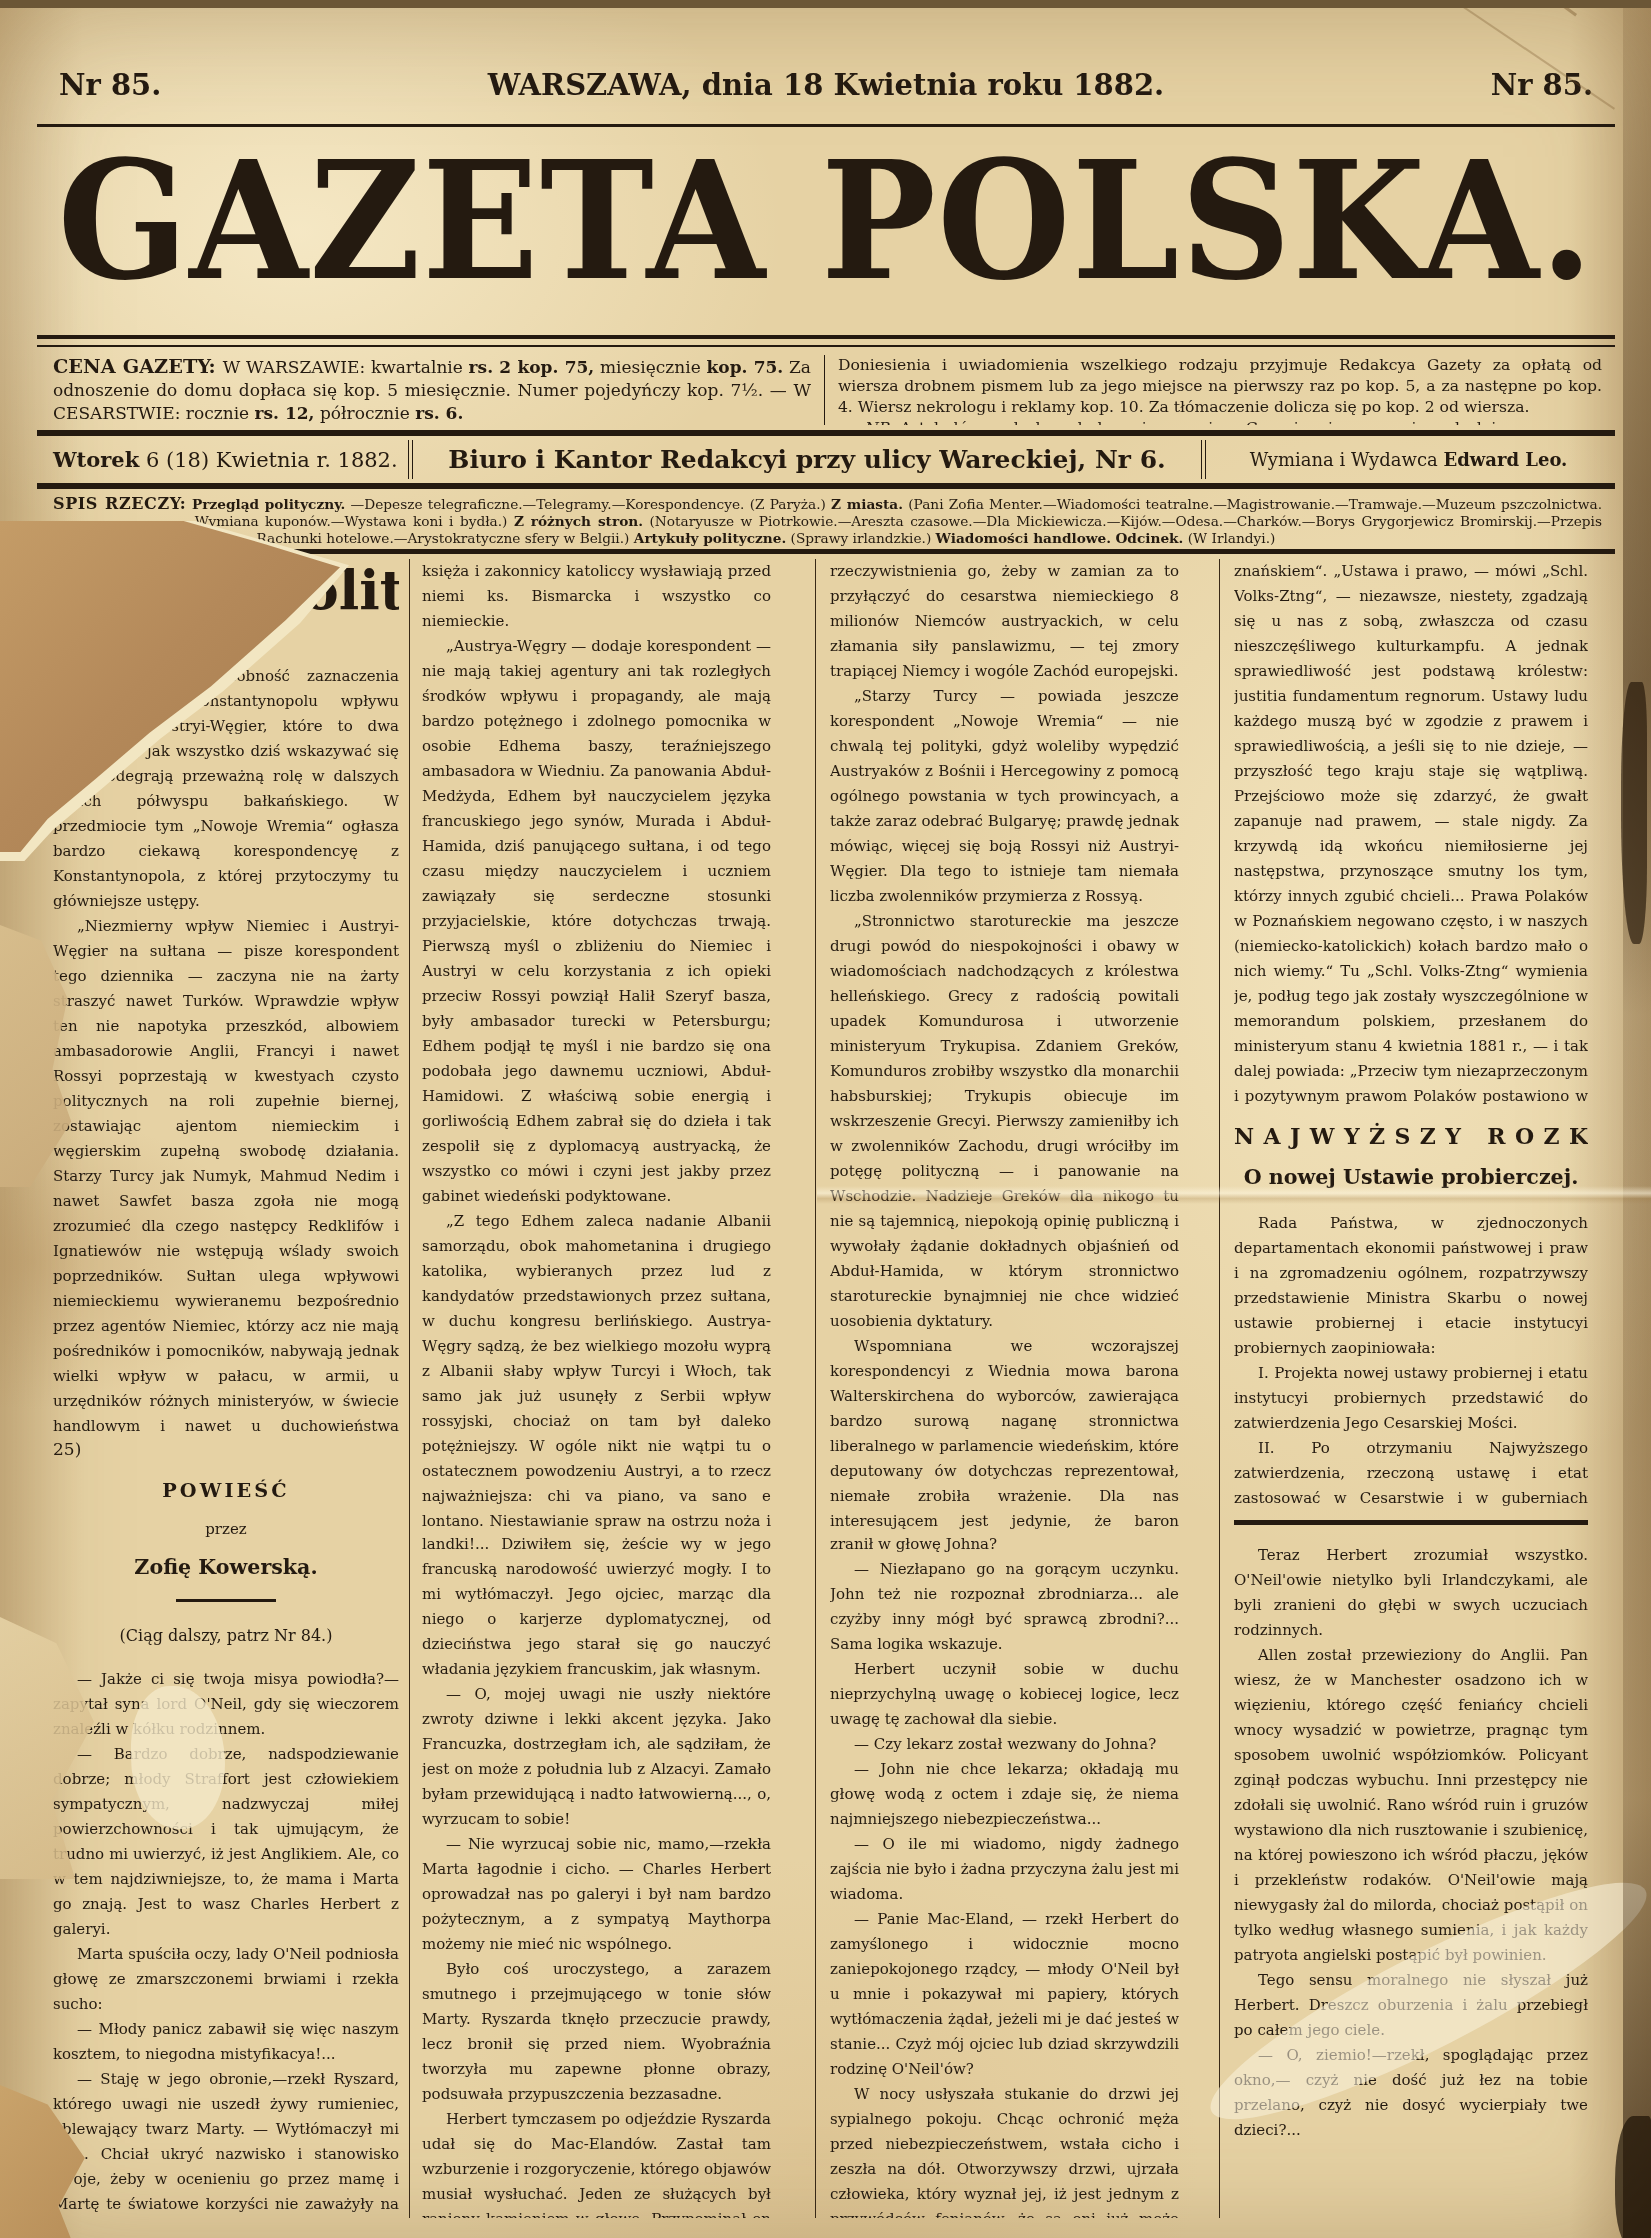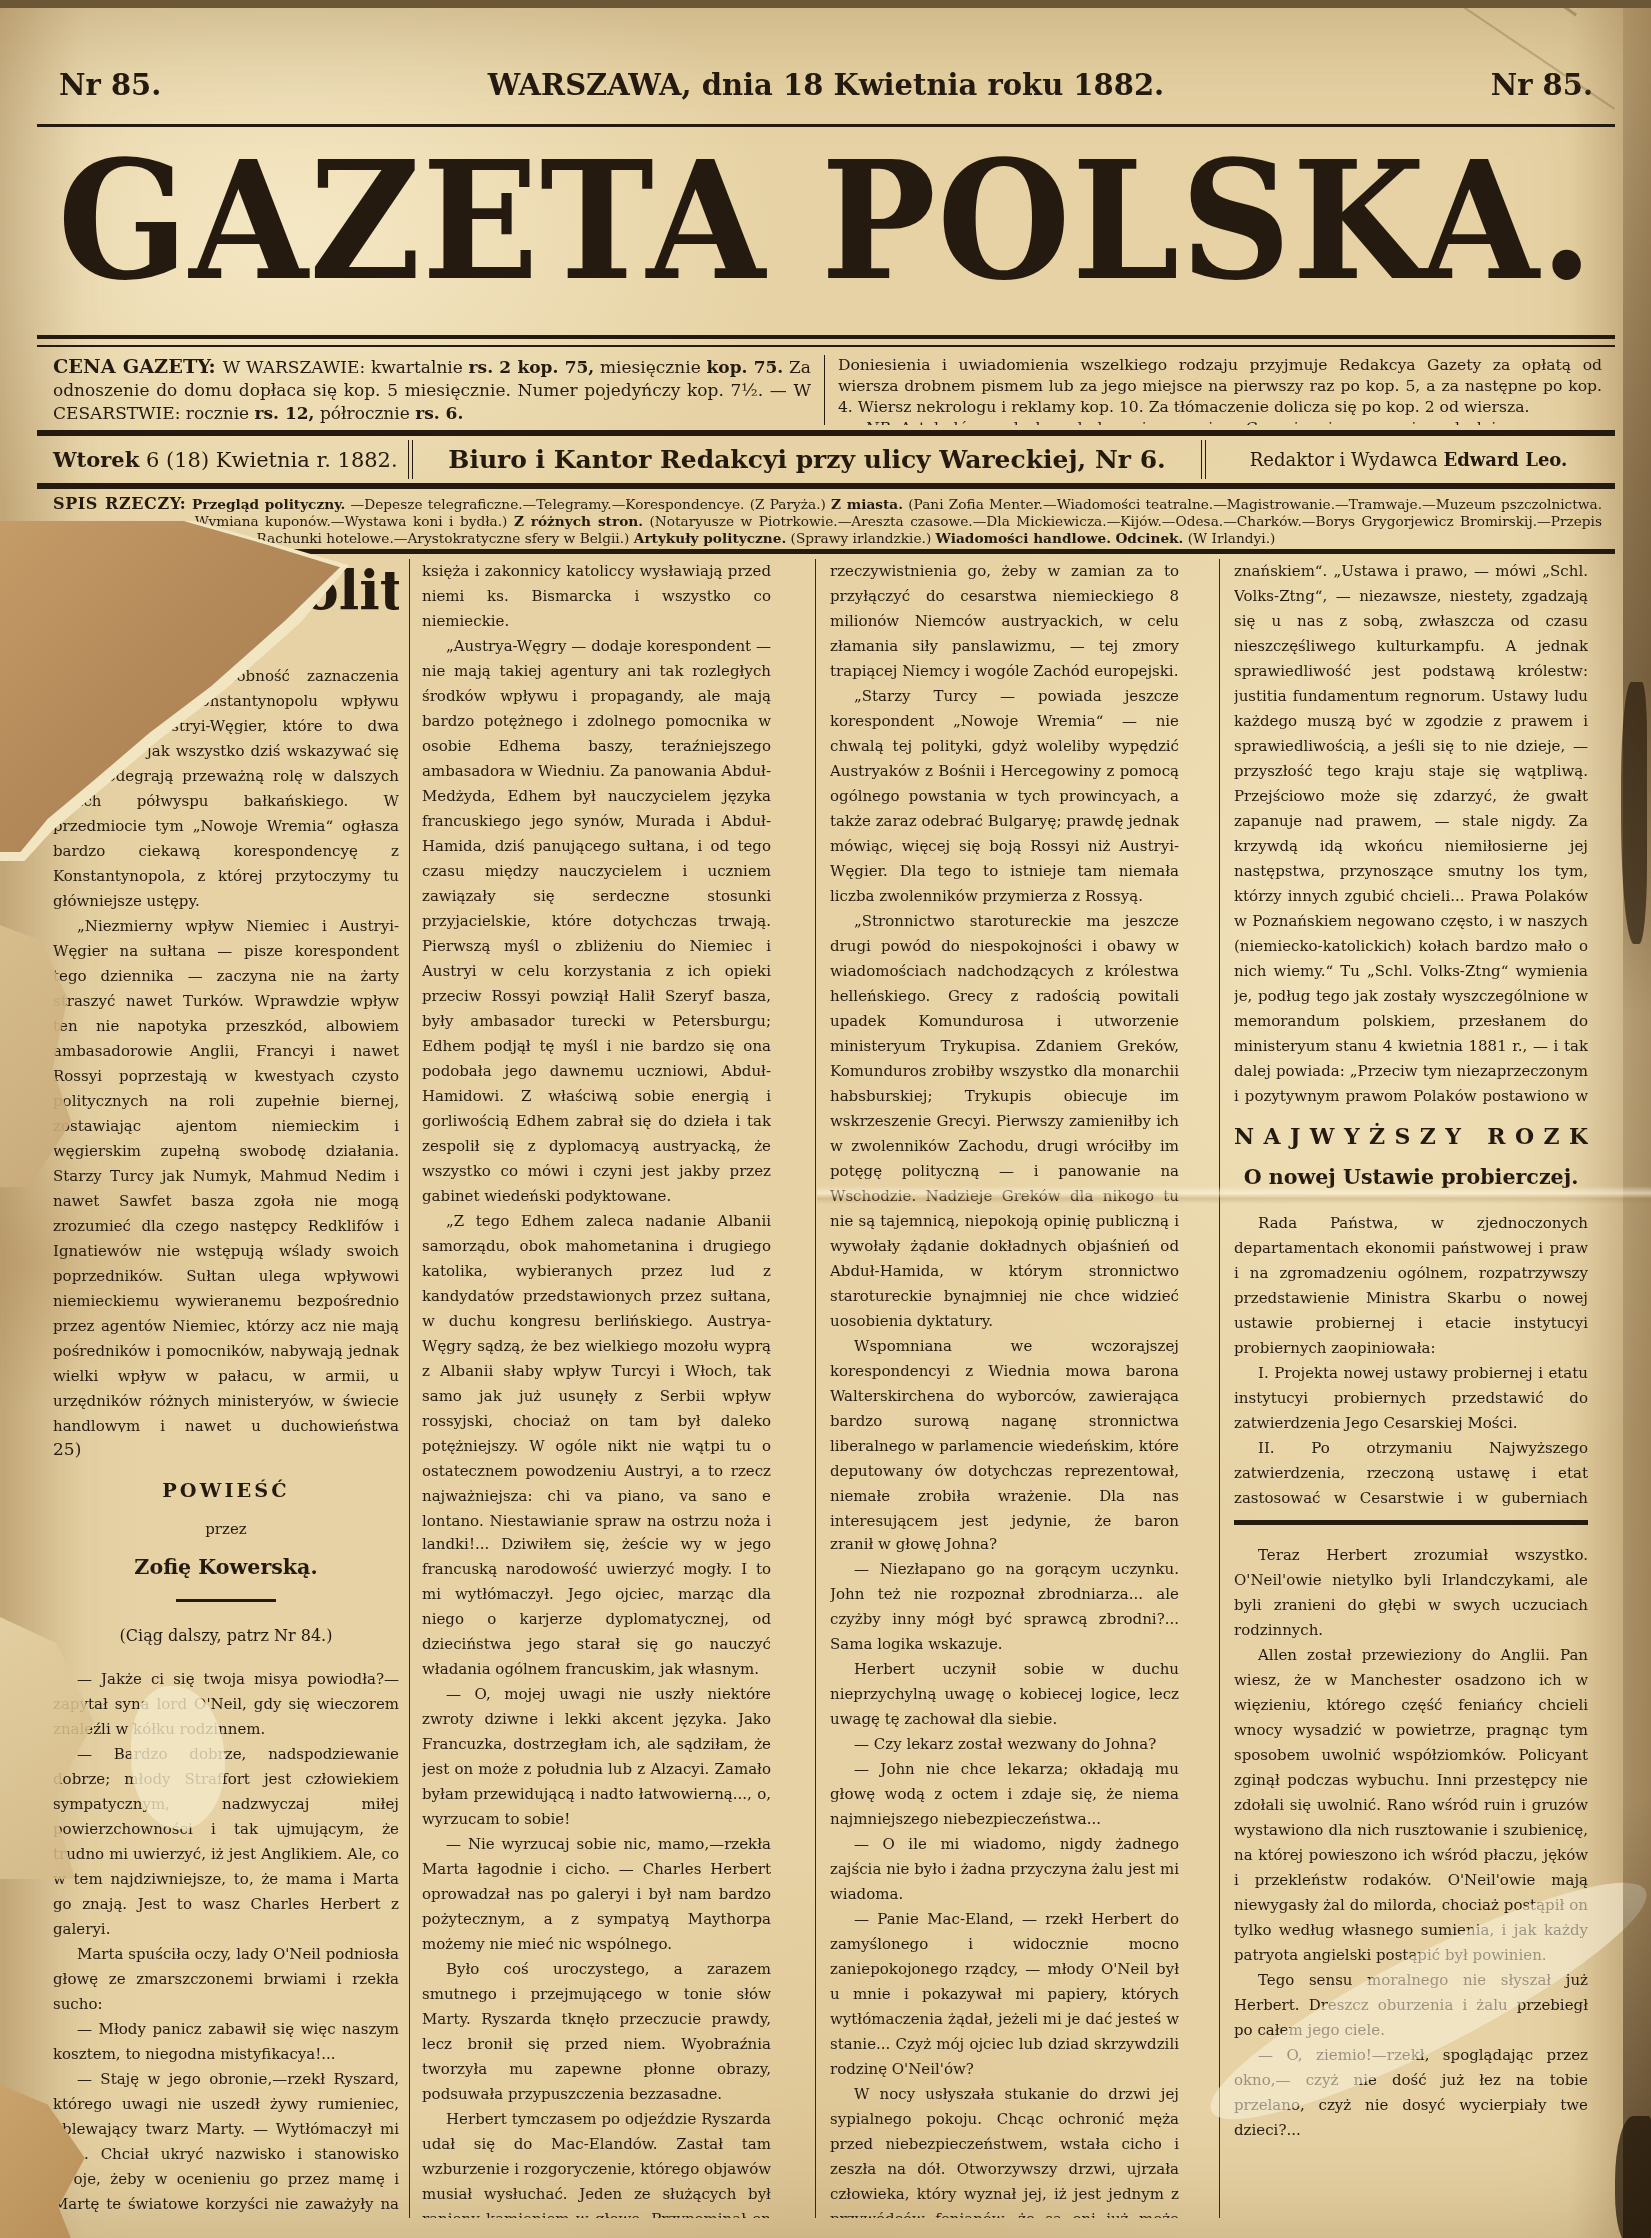--- a/index.html
+++ b/index.html
@@ -112,21 +112,21 @@
 
     </div>
   </div>
   <div class="rule r3"></div>
 
   <div class="datebar">
     <div class="dcell1"><span class="b">Wtorek</span><span> 6 (18) Kwietnia r. 1882.</span></div>
     <div class="dsep"></div>
     <div class="dcell2">Biuro i Kantor Redakcyi przy ulicy Wareckiej, Nr 6.</div>
     <div class="dsep"></div>
-    <div class="dcell3"><span>Redaktor i Wydawca </span><span class="b">Edward Leo.</span></div>
+    <div class="dcell3"><span>Wymiana i Wydawca </span><span class="b">Edward Leo.</span></div>
   </div>
   <div class="rule r4"></div>
 
   <div class="tocbar">
     <p><span class="toclabel">SPIS RZECZY:</span><span><span class="b"> Przegląd polityczny.</span><span> —Depesze telegraficzne.—Telegramy.—Korespondencye. (Z Paryża.) </span><span class="b">Z miasta.</span><span> (Pani Zofia Menter.—Wiadomości teatralne.—Magistrowanie.—Tramwaje.—Muzeum pszczolnictwa.—Wymiana kuponów.—Wystawa koni i bydła.) </span><span class="b">Z różnych stron.</span><span> (Notaryusze w Piotrkowie.—Areszta czasowe.—Dla Mickiewicza.—Kijów.—Odesa.—Charków.—Borys Grygorjewicz Bromirskij.—Przepis literacki.—Rachunki hotelowe.—Arystokratyczne sfery w Belgii.) </span><span class="b">Artykuły polityczne.</span><span> (Sprawy irlandzkie.) </span><span class="b">Wiadomości handlowe.</span><span> </span><span class="b">Odcinek.</span><span> (W Irlandyi.)</span></span></p>
   </div>
   <div class="rule r5"></div>
 
   <main class="bodywrap">
     <section class="col c1">
@@ -151,21 +151,21 @@
         </div>
       </section>
     <div class="vrule v1"></div>
     <section class="col c2">
         <div class="colsec" style="height: 973px;">
           <div class="blk pc">księża i zakonnicy katoliccy wysławiają przed niemi ks. Bismarcka i wszystko co niemieckie.</div>
           <div class="blk p">„Austrya-Węgry — dodaje korespondent — nie mają takiej agentury ani tak rozległych środków wpływu i propagandy, ale mają bardzo potężnego i zdolnego pomocnika w osobie Edhema baszy, teraźniejszego ambasadora w Wiedniu. Za panowania Abduł-Medżyda, Edhem był nauczycielem języka francuskiego jego synów, Murada i Abduł-Hamida, dziś panującego sułtana, i od tego czasu między nauczycielem i uczniem zawiązały się serdeczne stosunki przyjacielskie, które dotychczas trwają. Pierwszą myśl o zbliżeniu do Niemiec i Austryi w celu korzystania z ich opieki przeciw Rossyi powziął Halił Szeryf basza, były ambasador turecki w Petersburgu; Edhem podjął tę myśl i nie bardzo się ona podobała jego dawnemu uczniowi, Abduł-Hamidowi. Z właściwą sobie energią i gorliwością Edhem zabrał się do dzieła i tak zespolił się z dyplomacyą austryacką, że wszystko co mówi i czyni jest jakby przez gabinet wiedeński podyktowane.</div>
           <div class="blk p">„Z tego Edhem zaleca nadanie Albanii samorządu, obok mahometanina i drugiego katolika, wybieranych przez lud z kandydatów przedstawionych przez sułtana, w duchu kongresu berlińskiego. Austrya-Węgry sądzą, że bez wielkiego mozołu wyprą z Albanii słaby wpływ Turcyi i Włoch, tak samo jak już usunęły z Serbii wpływ rossyjski, chociaż on tam był daleko potężniejszy. W ogóle nikt nie wątpi tu o ostatecznem powodzeniu Austryi, a to rzecz najważniejsza: chi va piano, va sano e lontano. Niestawianie spraw na ostrzu noża i czekanie sposobnej chwili — oto cała polityka („Osterreich“), owego dawnego wroga domu Habsburgów, która stała się obecnie jego najlepszą dźwignią.</div>
         </div>
         <div class="colsec" style="height: 686px;">
-          <div class="blk pc">landki!... Dziwiłem się, żeście wy w jego francuską narodowość uwierzyć mogły. I to mi wytłómaczył. Jego ojciec, marząc dla niego o karjerze dyplomatycznej, od dzieciństwa jego starał się go nauczyć władania ogólnem francuskim, jak własnym.</div>
+          <div class="blk pc">landki!... Dziwiłem się, żeście wy w jego francuską narodowość uwierzyć mogły. I to mi wytłómaczył. Jego ojciec, marząc dla niego o karjerze dyplomatycznej, od dzieciństwa jego starał się go nauczyć władania językiem francuskim, jak własnym.</div>
           <div class="blk p">— O, mojej uwagi nie uszły niektóre zwroty dziwne i lekki akcent języka. Jako Francuzka, dostrzegłam ich, ale sądziłam, że jest on może z południa lub z Alzacyi. Zamało byłam przewidującą i nadto łatwowierną..., o, wyrzucam to sobie!</div>
           <div class="blk p">— Nie wyrzucaj sobie nic, mamo,—rzekła Marta łagodnie i cicho. — Charles Herbert oprowadzał nas po galeryi i był nam bardzo pożytecznym, a z sympatyą Maythorpa możemy nie mieć nic wspólnego.</div>
           <div class="blk p">Było coś uroczystego, a zarazem smutnego i przejmującego w tonie słów Marty. Ryszarda tknęło przeczucie prawdy, lecz bronił się przed niem. Wyobraźnia tworzyła mu zapewne płonne obrazy, podsuwała przypuszczenia bezzasadne.</div>
           <div class="blk p">Herbert tymczasem po odjeździe Ryszarda udał się do Mac-Elandów. Zastał tam wzburzenie i rozgoryczenie, którego objawów musiał wysłuchać. Jeden ze służących był raniony kamieniem w głowę. Przypominał on sobie, że kilka dni przedtem dał folgę oburzeniu swemu przeciwko człowiekowi, który złapał był młodego zająca. Rabuś ten nietylko był złodziejem zwierzyny, ale niszczył ją w porze, w której nikt na to nie miał prawa.</div>
         </div>
       </section>
     <div class="vrule v2"></div>
     <section class="col c3">
         <div class="colsec" style="height: 973px;">
           <div class="blk pc">rzeczywistnienia go, żeby w zamian za to przyłączyć do cesarstwa niemieckiego 8 milionów Niemców austryackich, w celu złamania siły panslawizmu, — tej zmory trapiącej Niemcy i wogóle Zachód europejski.</div>

